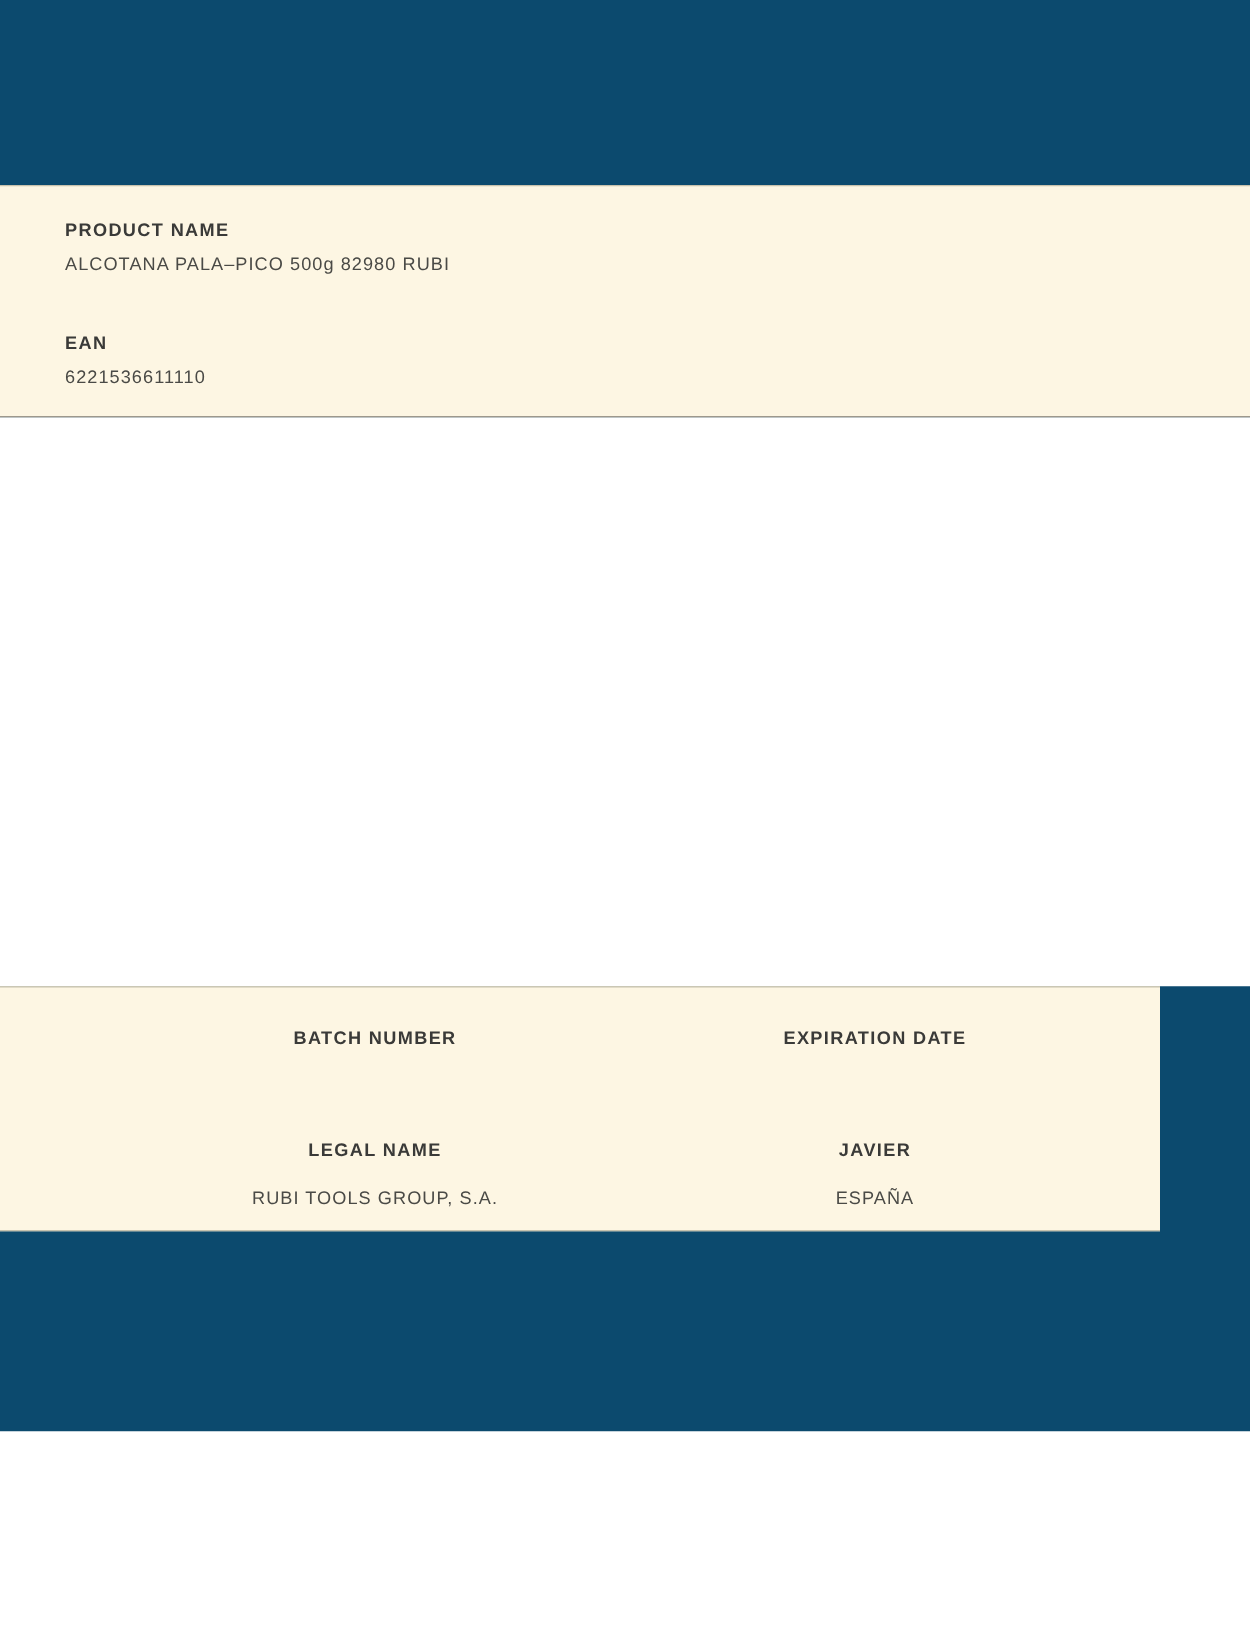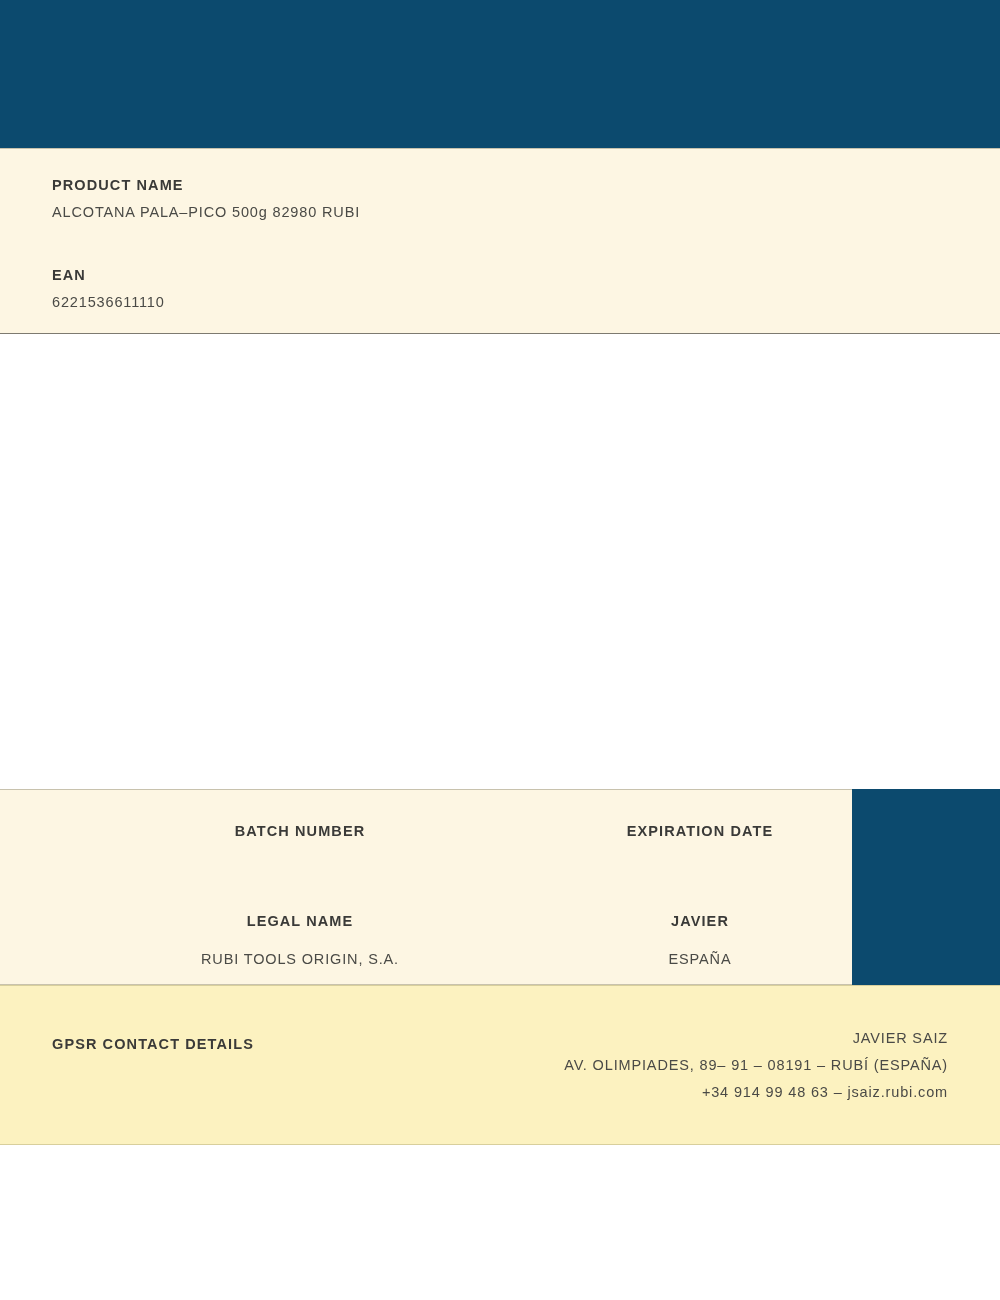--- a/index.html
+++ b/index.html
@@ -63,21 +63,21 @@
     width: 1000px;
     height: 455px;
     background: #ffffff;
   }
 
   
   .info-block {
     position: absolute;
     left: 0;
     top: 789px;
-    width: 852px;
+    width: 928px;
     height: 196px;
     background: #fdf6e3;
     border-top: 1px solid #c8c2ad;
     border-bottom: 1px solid #c8c2ad;
     box-sizing: border-box;
   }
   .col-cell {
     position: absolute;
     text-align: center;
   }
@@ -171,31 +171,23 @@
     <div class="col-cell" id="batch-cell">
       <p class="cell-label">BATCH NUMBER</p>
       <p class="cell-value"></p>
     </div>
     <div class="col-cell" id="expiry-cell">
       <p class="cell-label">EXPIRATION DATE</p>
       <p class="cell-value"></p>
     </div>
     <div class="col-cell" id="legal-cell">
       <p class="cell-label">LEGAL NAME</p>
-      <p class="cell-value">RUBI TOOLS ORIGIN, S.A.</p>
+      <p class="cell-value">RUBI TOOLS GROUP, S.A.</p>
     </div>
     <div class="col-cell" id="origin-cell">
       <p class="cell-label">JAVIER</p>
       <p class="cell-value">ESPAÑA</p>
     </div>
   </section>
 
-  <section class="gpsr-block">
-    <p class="gpsr-title">GPSR CONTACT DETAILS</p>
-    <div class="gpsr-lines">
-      <p>JAVIER SAIZ</p>
-      <p>AV. OLIMPIADES, 89– 91 – 08191 – RUBÍ (ESPAÑA)</p>
-      <p class="gpsr-email">+34 914 99 48 63 – jsaiz.rubi.com</p>
-    </div>
-  </section>
 
   <div class="bottom-area"></div>
 </div>
 
 </body></html>

